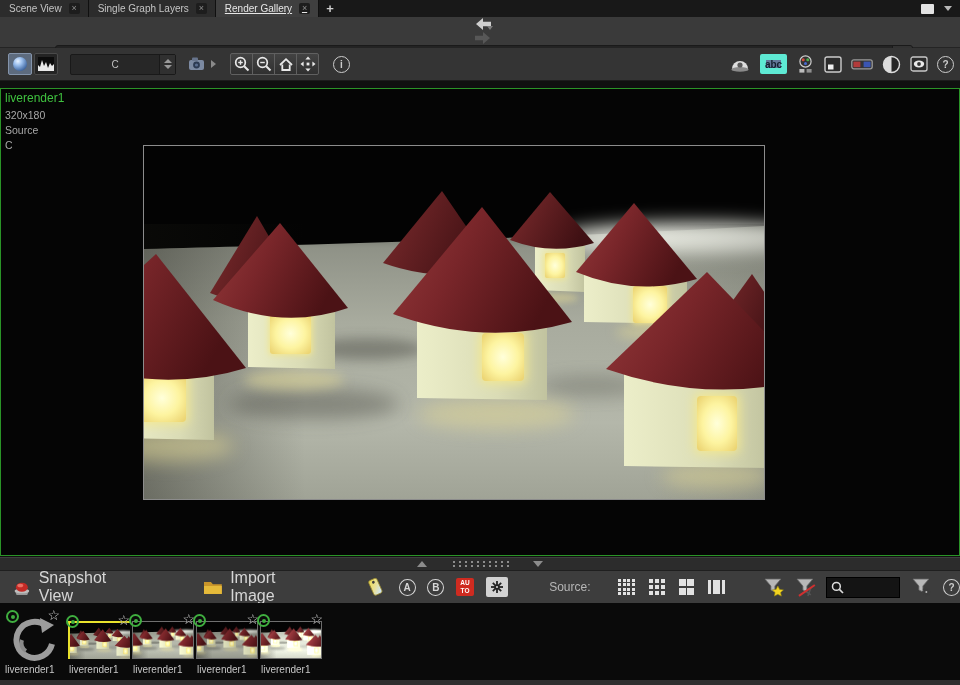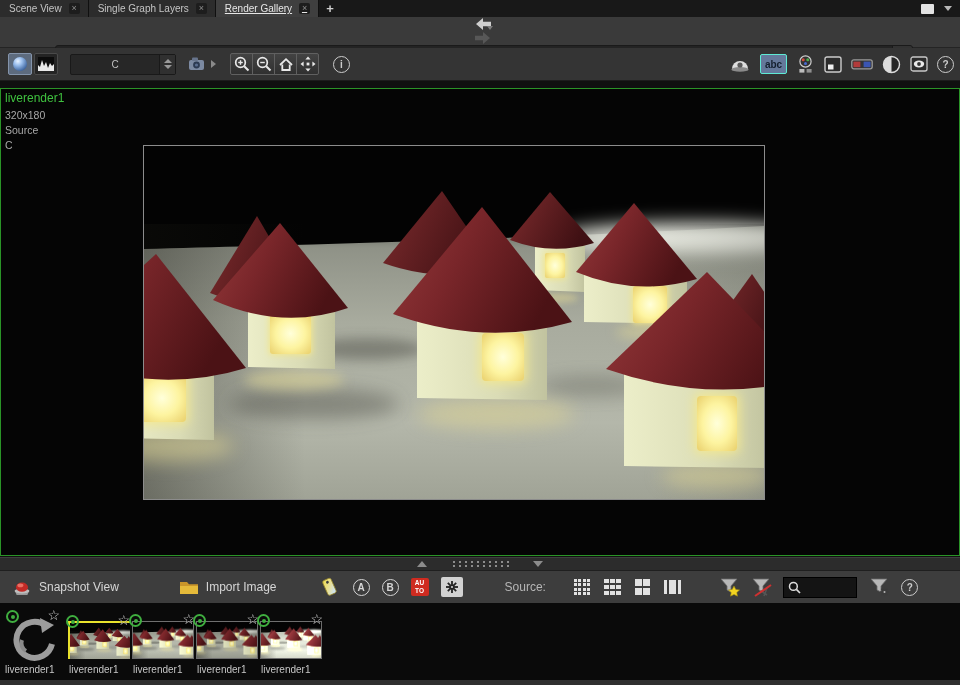--- a/index.html
+++ b/index.html
@@ -36,40 +36,40 @@
   .camdrop .val { flex:1; text-align:center; color:#c0c0c0; font-size:10px; }
   .spinner { width:16px; height:100%; border-left:1px solid #191919; display:flex; flex-direction:column; align-items:center; justify-content:center; gap:2px; background:#303030; }
   .spin-up { width:0;height:0;border-left:4px solid transparent;border-right:4px solid transparent;border-bottom:4px solid #9a9a9a; }
   .spin-dn { width:0;height:0;border-left:4px solid transparent;border-right:4px solid transparent;border-top:4px solid #9a9a9a; }
   .btngroup { display:flex; margin-left:14px; }
   .gbtn { width:23px; height:22px; display:flex; align-items:center; justify-content:center; background:linear-gradient(#434343,#303030); border:1px solid #606060; margin-left:-1px; }
   .gbtn:first-child { margin-left:0; border-radius:2px 0 0 2px; }
   .gbtn:last-child { border-radius:0 2px 2px 0; }
   .circle-glyph { width:17px; height:17px; border:1.5px solid #cccccc; border-radius:50%; color:#cccccc; font-size:10px; font-weight:bold; display:flex; align-items:center; justify-content:center; }
   .toolrow-right { margin-left:auto; display:flex; align-items:center; gap:9px; padding-right:6px; }
-  .abc-btn { width:27px; height:20px; background:#64789a; border:1px solid #5eead4; border-radius:2px; color:#14202f; font-size:10px; font-weight:bold; display:flex; align-items:center; justify-content:center; }
+  .abc-btn { width:27px; height:20px; background:#64789a; border:6px solid #5eead4; border-radius:2px; color:#14202f; font-size:10px; font-weight:bold; display:flex; align-items:center; justify-content:center; }
 
   
   .viewwrap { position:absolute; left:0; top:81px; width:960px; height:476px; background:#101010; }
   .viewport { position:absolute; left:0; top:7px; width:960px; height:468px; background:#050505; border:1px solid #2a9427; }
   .overlay { position:absolute; left:4px; top:2px; }
   .ov-title { font-size:12px; color:#3fc13f; margin-bottom:3px; }
   .ov-line { font-size:10.5px; color:#a8a8a8; line-height:15px; }
   .renderimg { position:absolute; left:142px; top:56px; width:622px; height:355px; border:1px solid #8c8c8c; background:#000; }
   .renderimg svg { display:block; width:620px; height:353px; }
 
   
   .splitter { position:absolute; left:0; top:557px; width:960px; height:13px; background:#2c2c2c; border-top:1px solid #3e3e3e; display:flex; align-items:center; justify-content:center; gap:24px; }
   .spl-up { width:0;height:0;border-left:5px solid transparent;border-right:5px solid transparent;border-bottom:6px solid #8c8c8c; }
   .spl-dn { width:0;height:0;border-left:5px solid transparent;border-right:5px solid transparent;border-top:6px solid #8c8c8c; }
   .spl-grip { width:58px; height:8px; background-image:radial-gradient(#8e8e8e 0.9px, transparent 1px); background-size:6px 4px; }
 
   
   .bottombar { position:absolute; left:0; top:570px; width:960px; height:33px; background:#3d3d3d; display:flex; align-items:center; border-top:1px solid #1f1f1f; }
-  .bb-item { display:flex; align-items:center; gap:7px; color:#d6d6d6; font-size:12px; }
+  .bb-item { display:flex; align-items:center; gap:7px; color:#d6d6d6; font-size:16px; }
   .bb-caret { width:0;height:0;border-left:4px solid transparent;border-right:4px solid transparent;border-top:5px solid #a0a0a0; margin-left:3px; }
   .roundletter { width:17px; height:17px; border:1.6px solid #d6d6d6; border-radius:50%; color:#d6d6d6; font-size:10px; font-weight:bold; display:flex; align-items:center; justify-content:center; }
   .auto-badge { width:18px; height:18px; background:#cf2b20; border-radius:2px; color:#fff; font-size:6.5px; font-weight:bold; line-height:8px; display:flex; flex-direction:column; align-items:center; justify-content:center; }
   .gear-sel { width:22px; height:20px; background:#d2d2d2; border-radius:2px; display:flex; align-items:center; justify-content:center; }
   .src-label { color:#b6b6b6; font-size:12px; }
   .gridicon { display:grid; gap:1.5px; }
   .gridicon i { background:#e2e2e2; display:block; }
   .stripicon { display:flex; gap:2px; align-items:center; height:15px; }
   .stripicon i { background:#e2e2e2; height:14px; display:block; }
   .searchbox { width:74px; height:21px; background:#141414; border:1px solid #000; display:flex; align-items:center; padding-left:4px; }

